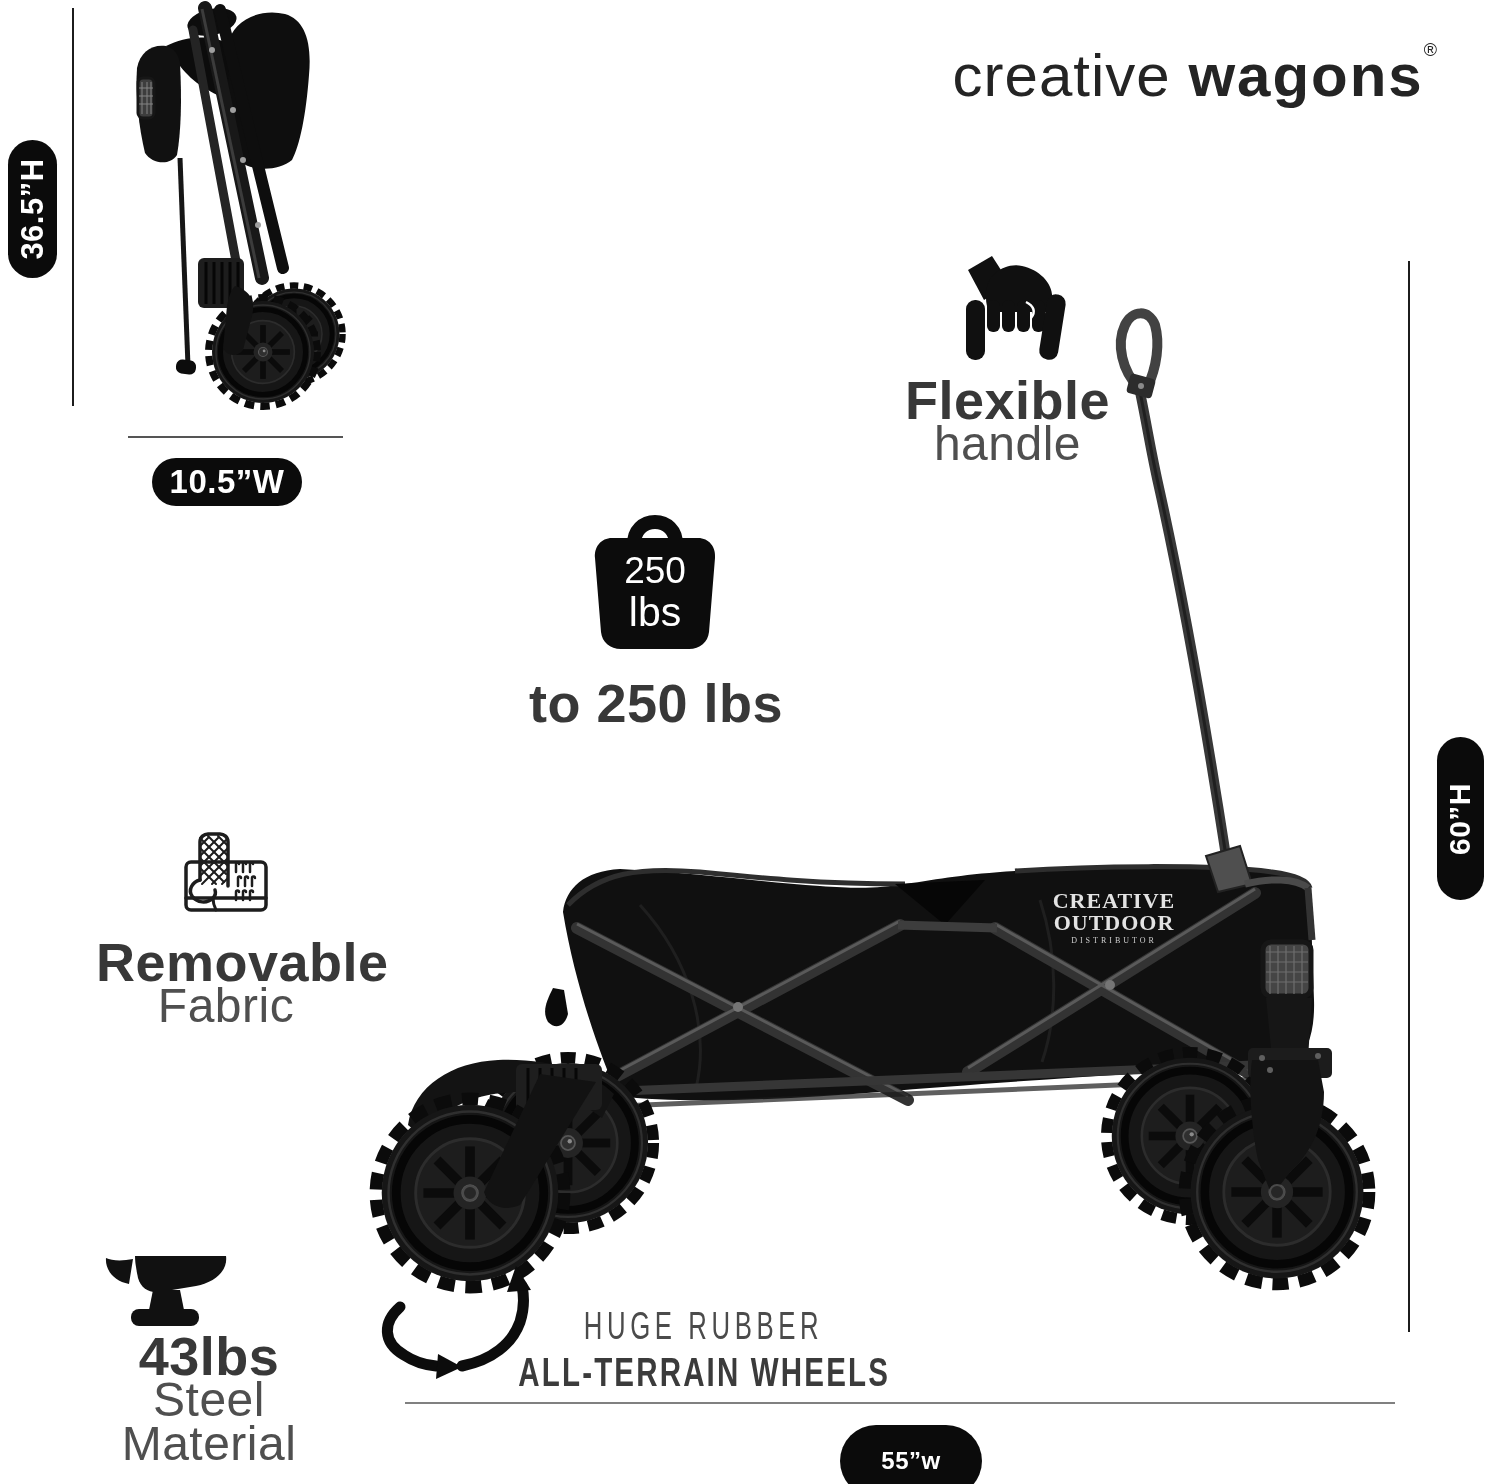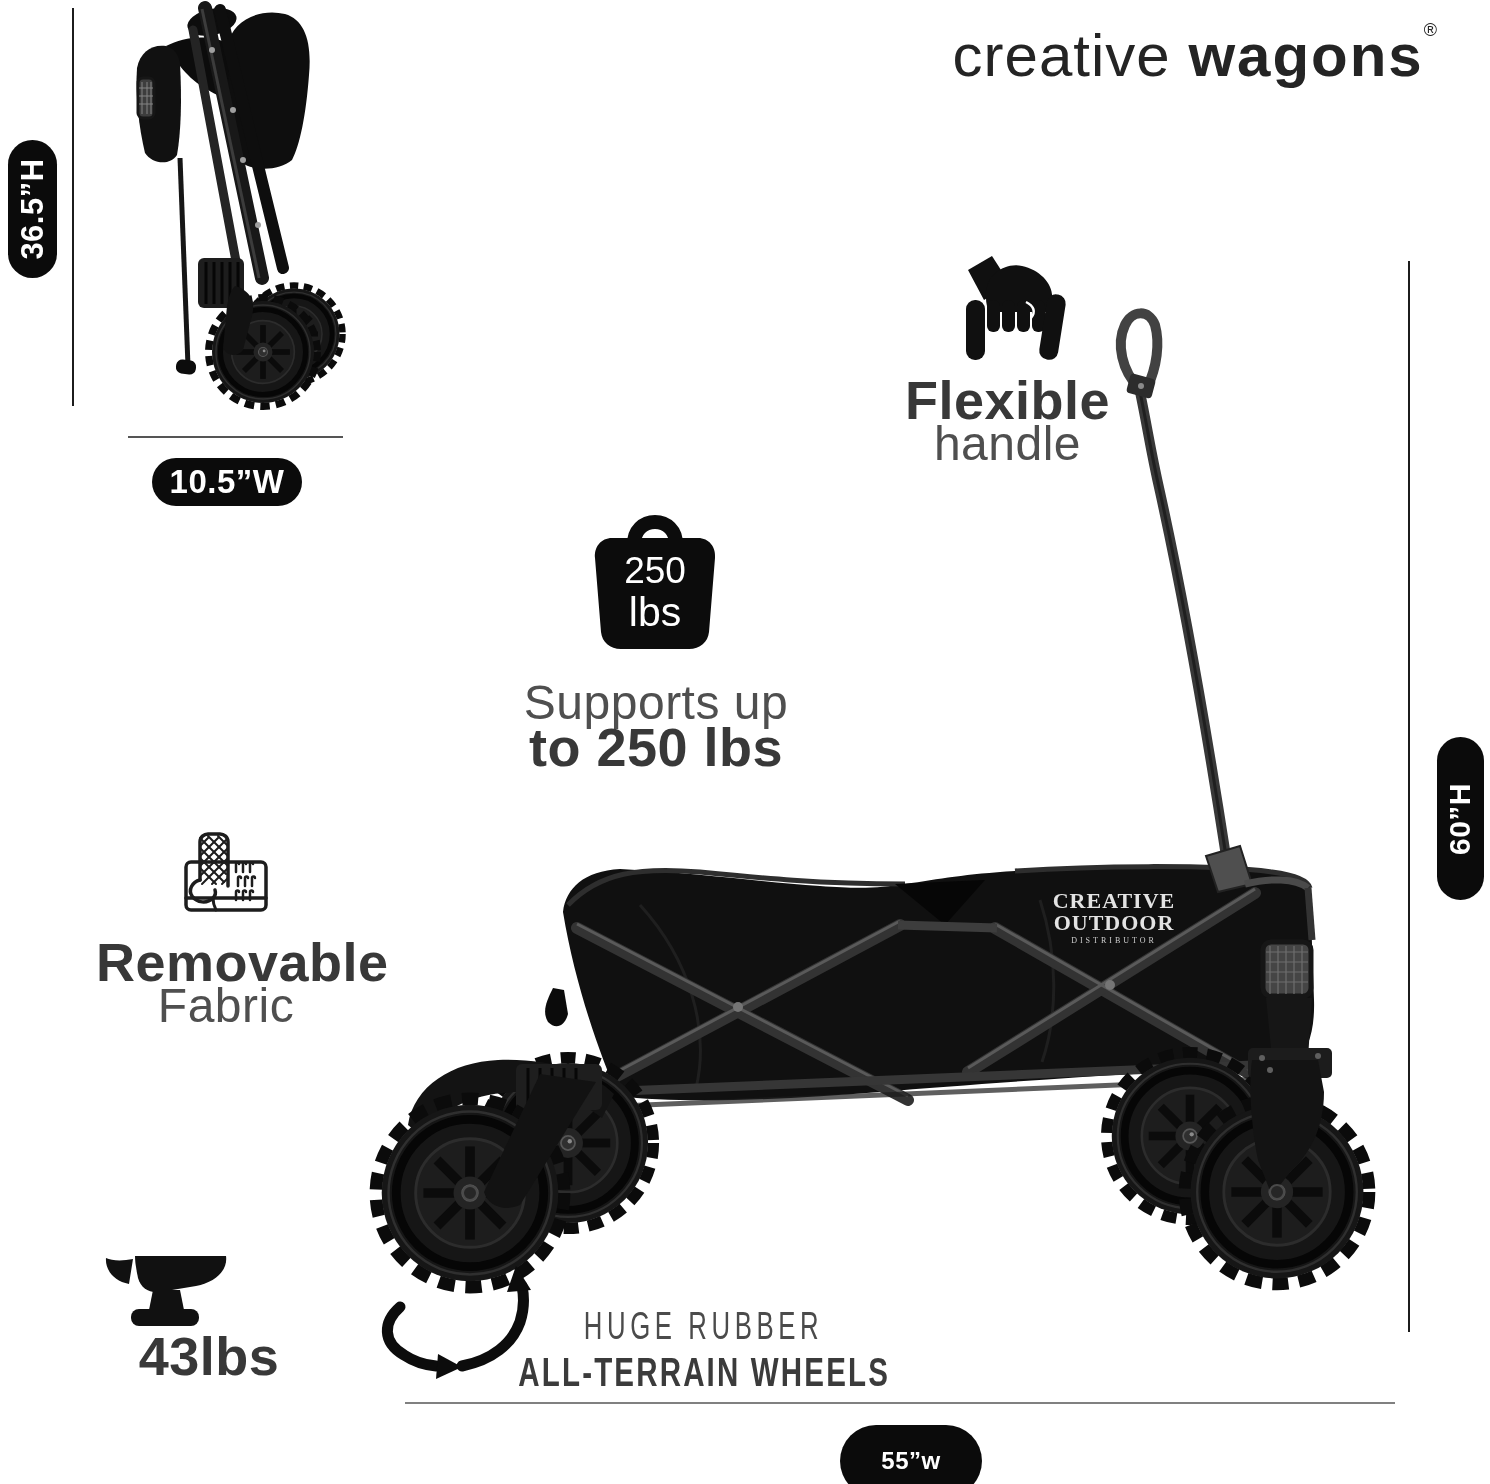--- a/index.html
+++ b/index.html
@@ -3,21 +3,21 @@
 <meta charset="utf-8">
 <style>
   html,body{margin:0;padding:0;}
   .page{position:relative;width:1490px;height:1484px;background:#ffffff;overflow:hidden;font-family:"Liberation Sans",sans-serif;}
   .abs{position:absolute;}
   .pill{position:absolute;background:#0b0b0b;border-radius:999px;display:flex;align-items:center;justify-content:center;color:#fff;font-weight:700;}
   .pill span{white-space:nowrap;letter-spacing:0.5px;}
   .vpill span{transform:rotate(-90deg);}
   .hairline-v{position:absolute;width:2px;background:#1c1c1c;}
   .hairline-h{position:absolute;height:2px;background:#6e6e6e;}
-  .logo{position:absolute;top:20px;right:52px;font-size:60px;color:#242424;letter-spacing:1px;white-space:nowrap;text-align:center;}
+  .logo{position:absolute;top:40px;right:52px;font-size:60px;color:#242424;letter-spacing:1px;white-space:nowrap;text-align:center;}
   .logo .bold{font-weight:700;letter-spacing:2px;}
   .logo sup{font-size:18px;vertical-align:40px;}
   .feat{position:absolute;text-align:center;}
   .t-bold{font-weight:700;font-size:54px;color:#383838;line-height:44px;letter-spacing:0.5px;}
   .t-reg{font-weight:400;font-size:48px;color:#4f4f4f;line-height:44px;letter-spacing:0.5px;}
   .wtxt{position:absolute;left:424px;top:1302px;width:560px;text-align:center;}
   .wtxt .l1{display:inline-block;font-size:39px;letter-spacing:7px;color:#4b4b4b;line-height:47px;transform:scaleX(0.66);white-space:nowrap;}
   .wtxt .l2{display:inline-block;font-size:41px;font-weight:700;letter-spacing:3px;color:#3b3b3b;line-height:46px;transform:scaleX(0.72);white-space:nowrap;}
   .wbadge{position:absolute;left:592px;top:550px;width:126px;text-align:center;color:#fff;font-weight:400;}
   .wbadge .n{font-size:37px;line-height:42px;}
@@ -242,31 +242,31 @@
   <div class="feat" style="left:890px;top:378px;width:235px;">
     <div class="t-bold">Flexible</div>
     <div class="t-reg">handle</div>
   </div>
 
   <div class="wbadge">
     <div class="n">250</div>
     <div class="u">lbs</div>
   </div>
   <div class="feat" style="left:500px;top:681px;width:312px;">
-    <div class="t-reg">Supports up</div>
     <div class="t-bold">to 250 lbs</div>
   </div>
 
   <div class="feat" style="left:96px;top:940px;width:260px;">
     <div class="t-bold">Removable</div>
     <div class="t-reg">Fabric</div>
   </div>
 
   <div class="feat" style="left:38px;top:1334px;width:262px;margin-left:40px;">
     <div class="t-bold">43lbs</div>
+    <div class="t-reg">Steel Material</div>
   </div>
 
   <div class="wtxt">
     <div class="l1">HUGE RUBBER</div>
     <div class="l2">ALL-TERRAIN WHEELS</div>
   </div>
 
 </div>
 
 </body></html>

